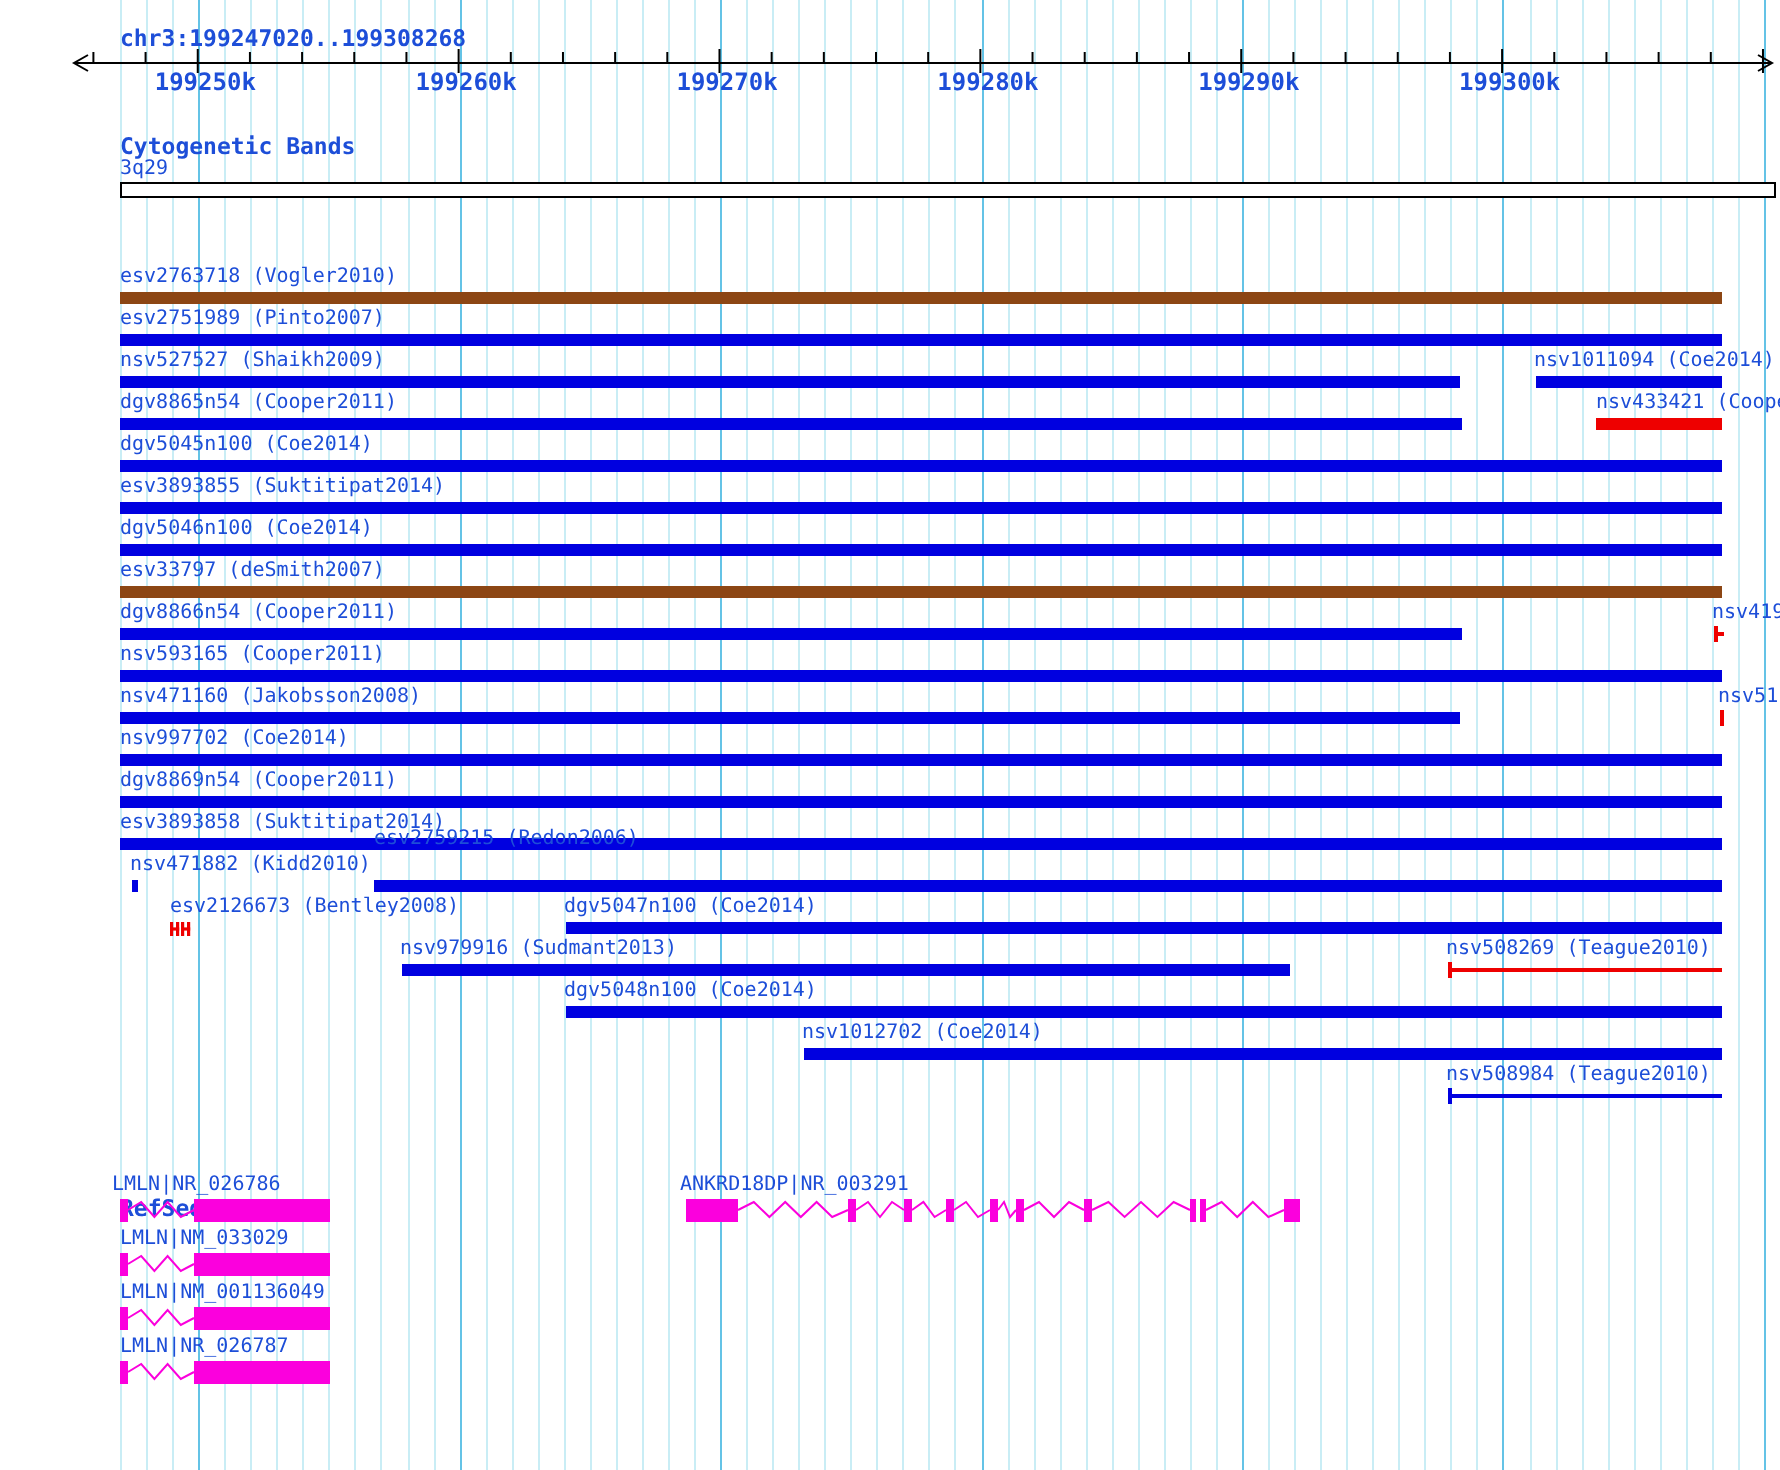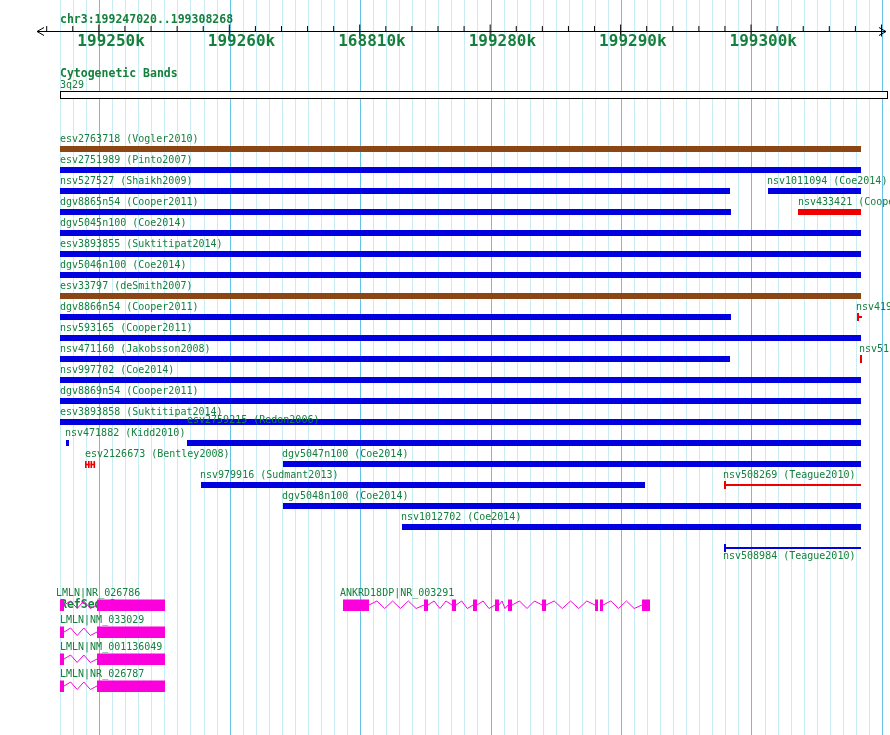--- a/index.html
+++ b/index.html
@@ -1,24 +1,24 @@
 <!DOCTYPE html>
 <html><head>
 <meta charset="utf-8">
 <style>
   html,body{margin:0;padding:0;background:#fff;}
   #stage{
     position:relative;width:890px;height:735px;background:#ffffff;
     overflow:hidden;font-family:"DejaVu Sans Mono","Liberation Mono",monospace;
-    color:#15803d;
+    color:#1d4ed8;
   }
   .gridline{position:absolute;top:0;height:735px;width:1px;}
   .bold-label{position:absolute;font-weight:bold;font-size:11.5px;line-height:13px;white-space:pre;}
   .small-label{position:absolute;font-size:10px;line-height:12px;white-space:pre;}
-  .ruler-label{position:absolute;font-weight:bold;font-size:16px;line-height:12px;white-space:pre;}
+  .ruler-label{position:absolute;font-weight:bold;font-size:12px;line-height:12px;white-space:pre;}
   .vbar{position:absolute;height:6px;}
   .tickmark{position:absolute;width:2px;height:8px;}
   .tickline{position:absolute;height:2px;}
   .band-box{position:absolute;background:#ffffff;border:1px solid #000;}
   svg{position:absolute;display:block;}
 </style>
 </head>
 <body>
 
 <div id="stage">
@@ -125,21 +125,21 @@
       <line x1="751.0490000000001" y1="24.5" x2="751.0490000000001" y2="36.5" stroke="#000000" stroke-width="1"></line>
       <line x1="777.1360000000001" y1="26" x2="777.1360000000001" y2="31.5" stroke="#000000" stroke-width="1"></line>
       <line x1="803.2230000000001" y1="26" x2="803.2230000000001" y2="31.5" stroke="#000000" stroke-width="1"></line>
       <line x1="829.3100000000001" y1="26" x2="829.3100000000001" y2="31.5" stroke="#000000" stroke-width="1"></line>
       <line x1="855.397" y1="26" x2="855.397" y2="31.5" stroke="#000000" stroke-width="1"></line>
       <line x1="881.484" y1="24.5" x2="881.484" y2="36.5" stroke="#000000" stroke-width="1"></line>
     </svg>
   <div id="ruler-labels">
       <div class="ruler-label" style="left: 77.374px; top: 35px;">199250k</div>
       <div class="ruler-label" style="left: 207.809px; top: 35px;">199260k</div>
-      <div class="ruler-label" style="left: 338.244px; top: 35px;">168810k</div>
+      <div class="ruler-label" style="left: 338.244px; top: 35px;">199270k</div>
       <div class="ruler-label" style="left: 468.679px; top: 35px;">199280k</div>
       <div class="ruler-label" style="left: 599.114px; top: 35px;">199290k</div>
       <div class="ruler-label" style="left: 729.549px; top: 35px;">199300k</div>
     </div>
 
   <div class="bold-label" style="left:60px;top:67px;">Cytogenetic Bands</div>
   <div class="small-label" style="left:60px;top:79px;">3q29</div>
   <div class="band-box" style="left:60px;top:91px;width:826px;height:6px;"></div>
 
   <div id="variants">
@@ -198,21 +198,21 @@
       <div class="vbar" style="left: 283px; top: 461px; width: 578px; background: rgb(0, 0, 224);"></div>
       <div class="small-label" style="left: 200px; top: 469px;">nsv979916 (Sudmant2013)</div>
       <div class="vbar" style="left: 201px; top: 482px; width: 444px; background: rgb(0, 0, 224);"></div>
       <div class="small-label" style="left: 723px; top: 469px;">nsv508269 (Teague2010)</div>
       <div class="tickmark" style="left: 724px; top: 481px; background: rgb(238, 0, 0);"></div>
       <div class="tickline" style="left: 724px; top: 484px; width: 137px; background: rgb(238, 0, 0);"></div>
       <div class="small-label" style="left: 282px; top: 490px;">dgv5048n100 (Coe2014)</div>
       <div class="vbar" style="left: 283px; top: 503px; width: 578px; background: rgb(0, 0, 224);"></div>
       <div class="small-label" style="left: 401px; top: 511px;">nsv1012702 (Coe2014)</div>
       <div class="vbar" style="left: 402px; top: 524px; width: 459px; background: rgb(0, 0, 224);"></div>
-      <div class="small-label" style="left: 723px; top: 532px; margin-top: 18px;">nsv508984 (Teague2010)</div>
+      <div class="small-label" style="left: 723px; top: 532px;">nsv508984 (Teague2010)</div>
       <div class="tickmark" style="left: 724px; top: 544px; background: rgb(0, 0, 224);"></div>
       <div class="tickline" style="left: 724px; top: 547px; width: 137px; background: rgb(0, 0, 224);"></div>
     </div>
 
   <div class="bold-label" style="left:60px;top:598px;">RefSeq Genes</div>
   <div id="genes">
       <div class="small-label" style="left: 56px; top: 587px;">LMLN|NR_026786</div>
       <svg width="890" height="13" style="left: 0px; top: 599px;">
         <polyline points="64,6 70.6,2 77.2,9.5 83.8,2 90.4,9.5 97,6" fill="none" stroke="#FB00DD" stroke-width="1"></polyline>
         <rect x="60" y="0.5" width="4" height="11.5" fill="#FB00DD"></rect>

